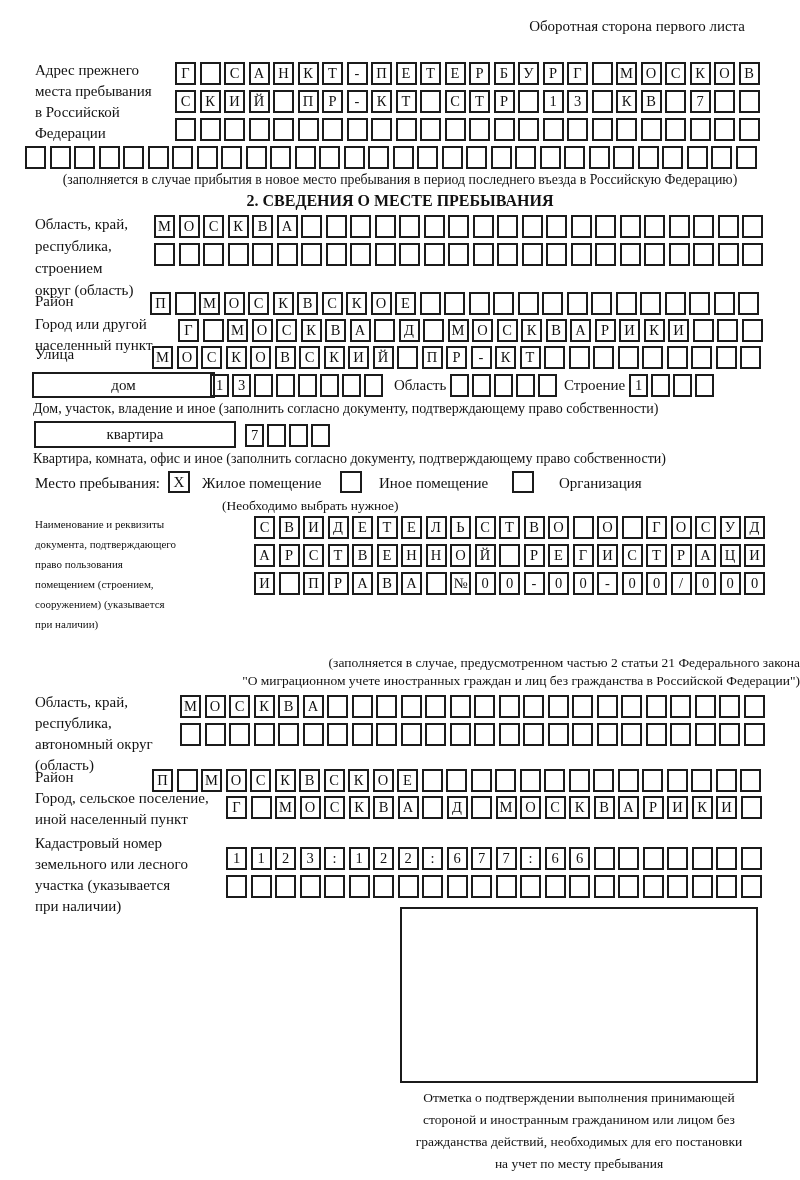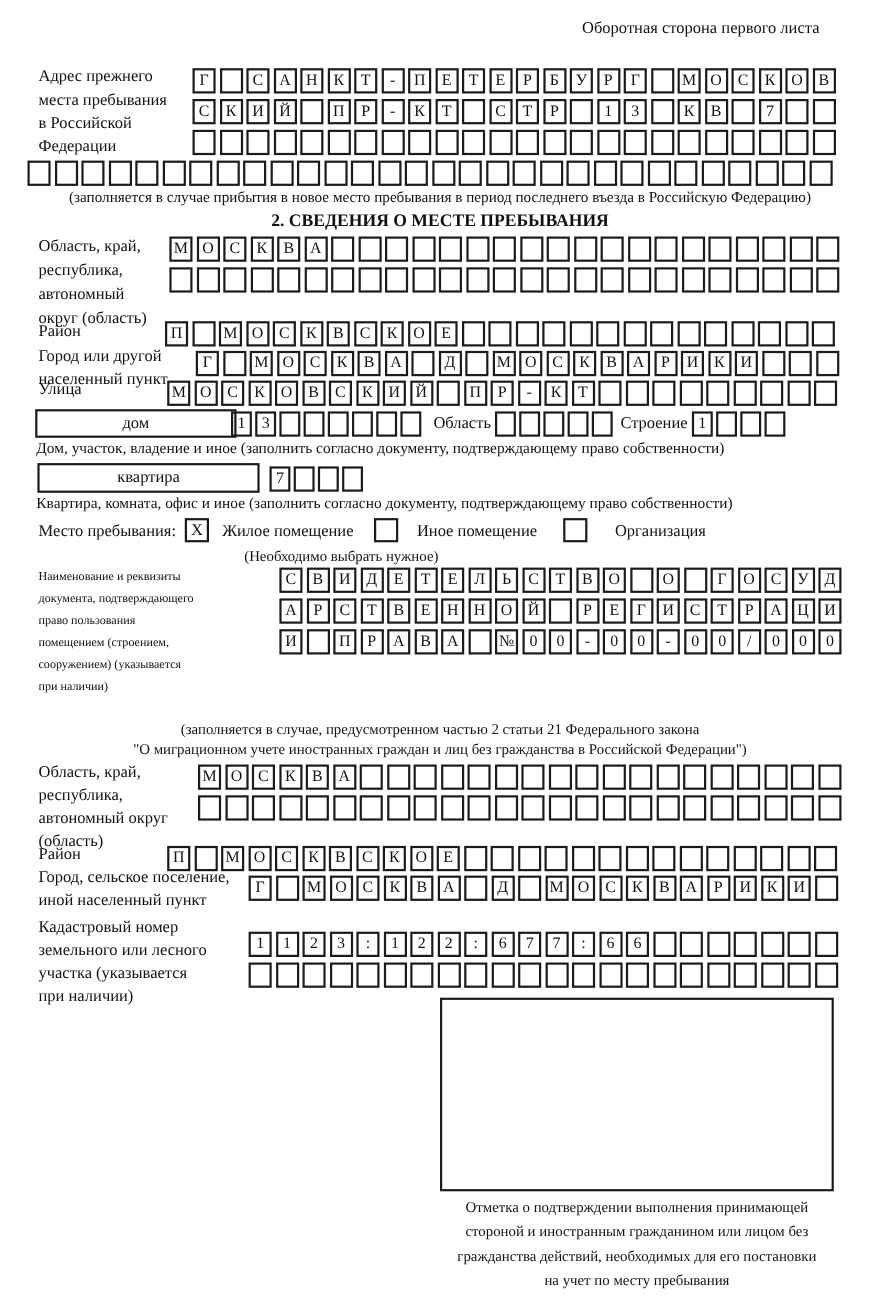--- a/index.html
+++ b/index.html
@@ -42,21 +42,21 @@
   <div class="cellrow" style="left:175px;top:90px;"><span class="cell">С</span><span class="cell">К</span><span class="cell">И</span><span class="cell">Й</span><span class="cell"></span><span class="cell">П</span><span class="cell">Р</span><span class="cell">-</span><span class="cell">К</span><span class="cell">Т</span><span class="cell"></span><span class="cell">С</span><span class="cell">Т</span><span class="cell">Р</span><span class="cell"></span><span class="cell">1</span><span class="cell">3</span><span class="cell"></span><span class="cell">К</span><span class="cell">В</span><span class="cell"></span><span class="cell">7</span><span class="cell"></span><span class="cell"></span></div>
   <div class="cellrow" style="left:175px;top:118px;"><span class="cell"></span><span class="cell"></span><span class="cell"></span><span class="cell"></span><span class="cell"></span><span class="cell"></span><span class="cell"></span><span class="cell"></span><span class="cell"></span><span class="cell"></span><span class="cell"></span><span class="cell"></span><span class="cell"></span><span class="cell"></span><span class="cell"></span><span class="cell"></span><span class="cell"></span><span class="cell"></span><span class="cell"></span><span class="cell"></span><span class="cell"></span><span class="cell"></span><span class="cell"></span><span class="cell"></span></div>
   <div class="cellrow" style="left:25px;top:146px;"><span class="cell"></span><span class="cell"></span><span class="cell"></span><span class="cell"></span><span class="cell"></span><span class="cell"></span><span class="cell"></span><span class="cell"></span><span class="cell"></span><span class="cell"></span><span class="cell"></span><span class="cell"></span><span class="cell"></span><span class="cell"></span><span class="cell"></span><span class="cell"></span><span class="cell"></span><span class="cell"></span><span class="cell"></span><span class="cell"></span><span class="cell"></span><span class="cell"></span><span class="cell"></span><span class="cell"></span><span class="cell"></span><span class="cell"></span><span class="cell"></span><span class="cell"></span><span class="cell"></span><span class="cell"></span></div>
   <div class="caption center" style="top:172px;font-size:13.8px;">(заполняется в случае прибытия в новое место пребывания в период последнего въезда в Российскую Федерацию)</div>
 
   <div class="caption center bold" style="top:192px;font-size:16px;">2. СВЕДЕНИЯ О МЕСТЕ ПРЕБЫВАНИЯ</div>
 
   <div class="label lines22" style="left:35px;top:213px;">
       <div>Область, край,</div>
       <div>республика,</div>
-      <div>автономный</div>
+      <div>строением</div>
       <div>округ (область)</div>
     </div>
   <div class="cellrow" style="left:154px;top:215px;"><span class="cell">М</span><span class="cell">О</span><span class="cell">С</span><span class="cell">К</span><span class="cell">В</span><span class="cell">А</span><span class="cell"></span><span class="cell"></span><span class="cell"></span><span class="cell"></span><span class="cell"></span><span class="cell"></span><span class="cell"></span><span class="cell"></span><span class="cell"></span><span class="cell"></span><span class="cell"></span><span class="cell"></span><span class="cell"></span><span class="cell"></span><span class="cell"></span><span class="cell"></span><span class="cell"></span><span class="cell"></span><span class="cell"></span></div>
   <div class="cellrow" style="left:154px;top:243px;"><span class="cell"></span><span class="cell"></span><span class="cell"></span><span class="cell"></span><span class="cell"></span><span class="cell"></span><span class="cell"></span><span class="cell"></span><span class="cell"></span><span class="cell"></span><span class="cell"></span><span class="cell"></span><span class="cell"></span><span class="cell"></span><span class="cell"></span><span class="cell"></span><span class="cell"></span><span class="cell"></span><span class="cell"></span><span class="cell"></span><span class="cell"></span><span class="cell"></span><span class="cell"></span><span class="cell"></span><span class="cell"></span></div>
 
   <div class="label" style="left:35px;top:291px;">Район</div>
   <div class="cellrow" style="left:150px;top:292px;"><span class="cell">П</span><span class="cell"></span><span class="cell">М</span><span class="cell">О</span><span class="cell">С</span><span class="cell">К</span><span class="cell">В</span><span class="cell">С</span><span class="cell">К</span><span class="cell">О</span><span class="cell">Е</span><span class="cell"></span><span class="cell"></span><span class="cell"></span><span class="cell"></span><span class="cell"></span><span class="cell"></span><span class="cell"></span><span class="cell"></span><span class="cell"></span><span class="cell"></span><span class="cell"></span><span class="cell"></span><span class="cell"></span><span class="cell"></span></div>
 
   <div class="label lines21" style="left:35px;top:314px;">
       <div>Город или другой</div>
@@ -93,21 +93,21 @@
       <div>документа, подтверждающего</div>
       <div>право пользования</div>
       <div>помещением (строением,</div>
       <div>сооружением) (указывается</div>
       <div>при наличии)</div>
     </div>
   <div class="cellrow" style="left:254px;top:516px;"><span class="cell">С</span><span class="cell">В</span><span class="cell">И</span><span class="cell">Д</span><span class="cell">Е</span><span class="cell">Т</span><span class="cell">Е</span><span class="cell">Л</span><span class="cell">Ь</span><span class="cell">С</span><span class="cell">Т</span><span class="cell">В</span><span class="cell">О</span><span class="cell"></span><span class="cell">О</span><span class="cell"></span><span class="cell">Г</span><span class="cell">О</span><span class="cell">С</span><span class="cell">У</span><span class="cell">Д</span></div>
   <div class="cellrow" style="left:254px;top:544px;"><span class="cell">А</span><span class="cell">Р</span><span class="cell">С</span><span class="cell">Т</span><span class="cell">В</span><span class="cell">Е</span><span class="cell">Н</span><span class="cell">Н</span><span class="cell">О</span><span class="cell">Й</span><span class="cell"></span><span class="cell">Р</span><span class="cell">Е</span><span class="cell">Г</span><span class="cell">И</span><span class="cell">С</span><span class="cell">Т</span><span class="cell">Р</span><span class="cell">А</span><span class="cell">Ц</span><span class="cell">И</span></div>
   <div class="cellrow" style="left:254px;top:572px;"><span class="cell">И</span><span class="cell"></span><span class="cell">П</span><span class="cell">Р</span><span class="cell">А</span><span class="cell">В</span><span class="cell">А</span><span class="cell"></span><span class="cell">№</span><span class="cell">0</span><span class="cell">0</span><span class="cell">-</span><span class="cell">0</span><span class="cell">0</span><span class="cell">-</span><span class="cell">0</span><span class="cell">0</span><span class="cell">/</span><span class="cell">0</span><span class="cell">0</span><span class="cell">0</span></div>
 
-  <div class="caption center small lines18" style="top:654px;white-space:normal;">
+  <div class="caption center small lines18" style="top:654px;white-space:normal;text-align:right;">
       <div>(заполняется в случае, предусмотренном частью 2 статьи 21 Федерального закона</div>
       <div>"О миграционном учете иностранных граждан и лиц без гражданства в Российской Федерации")</div>
     </div>
 
   <div class="label lines21" style="left:35px;top:692px;">
       <div>Область, край,</div>
       <div>республика,</div>
       <div>автономный округ</div>
       <div>(область)</div>
     </div>

